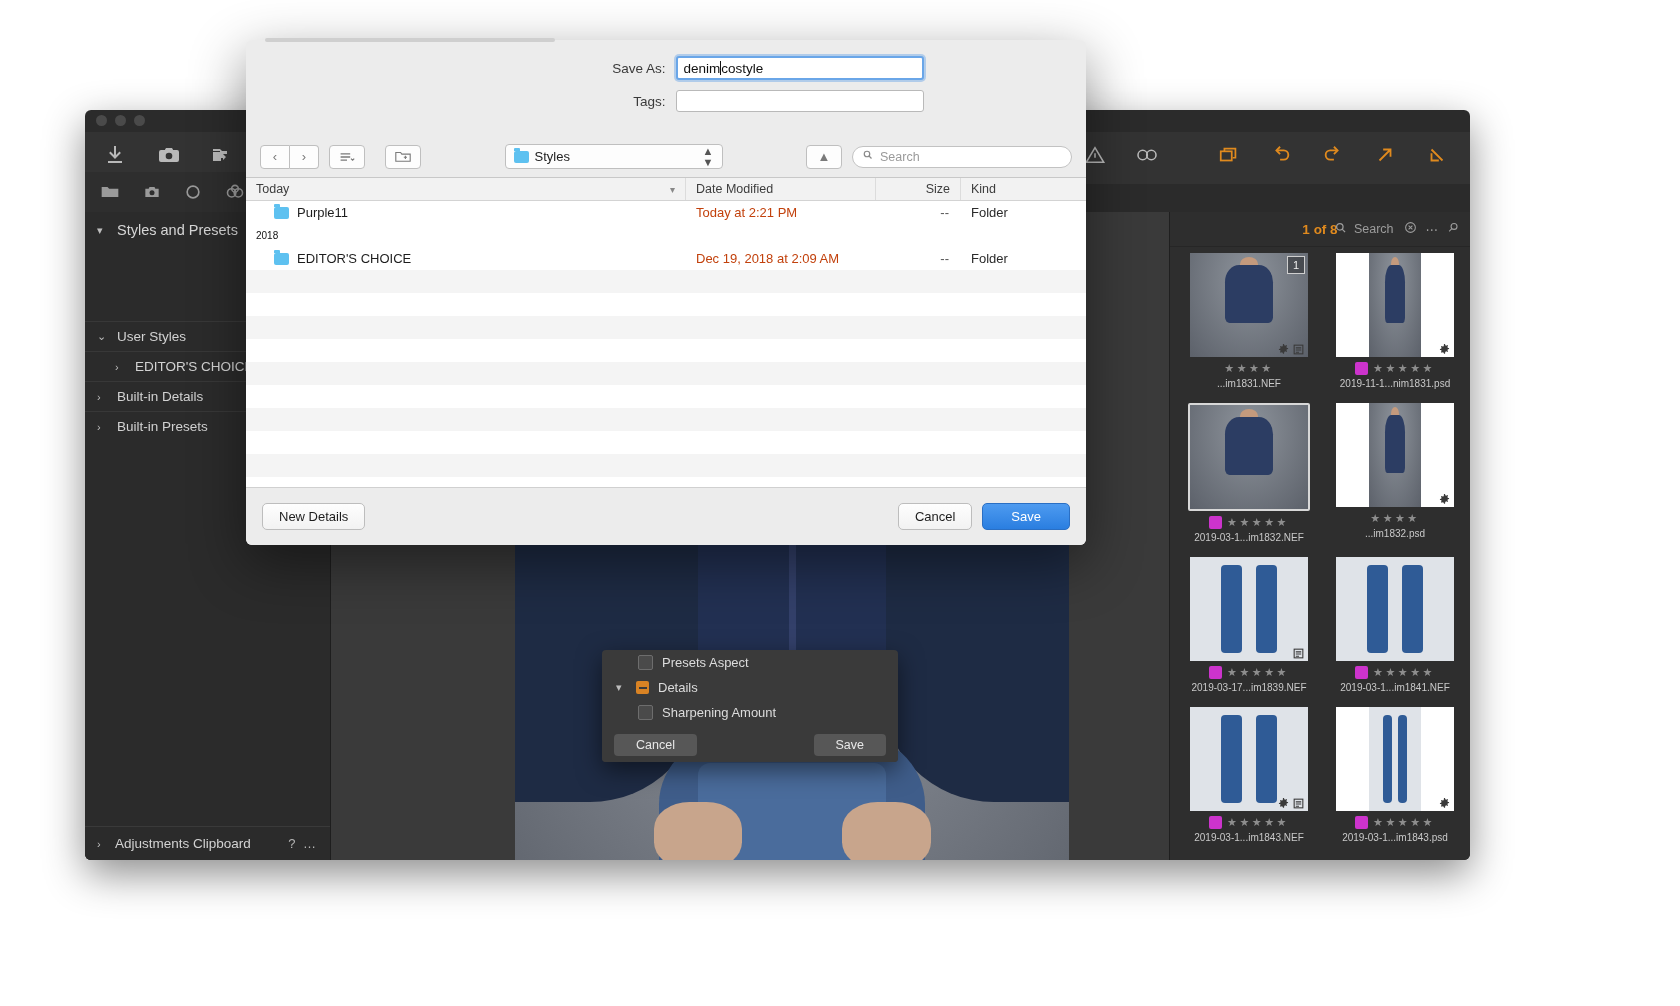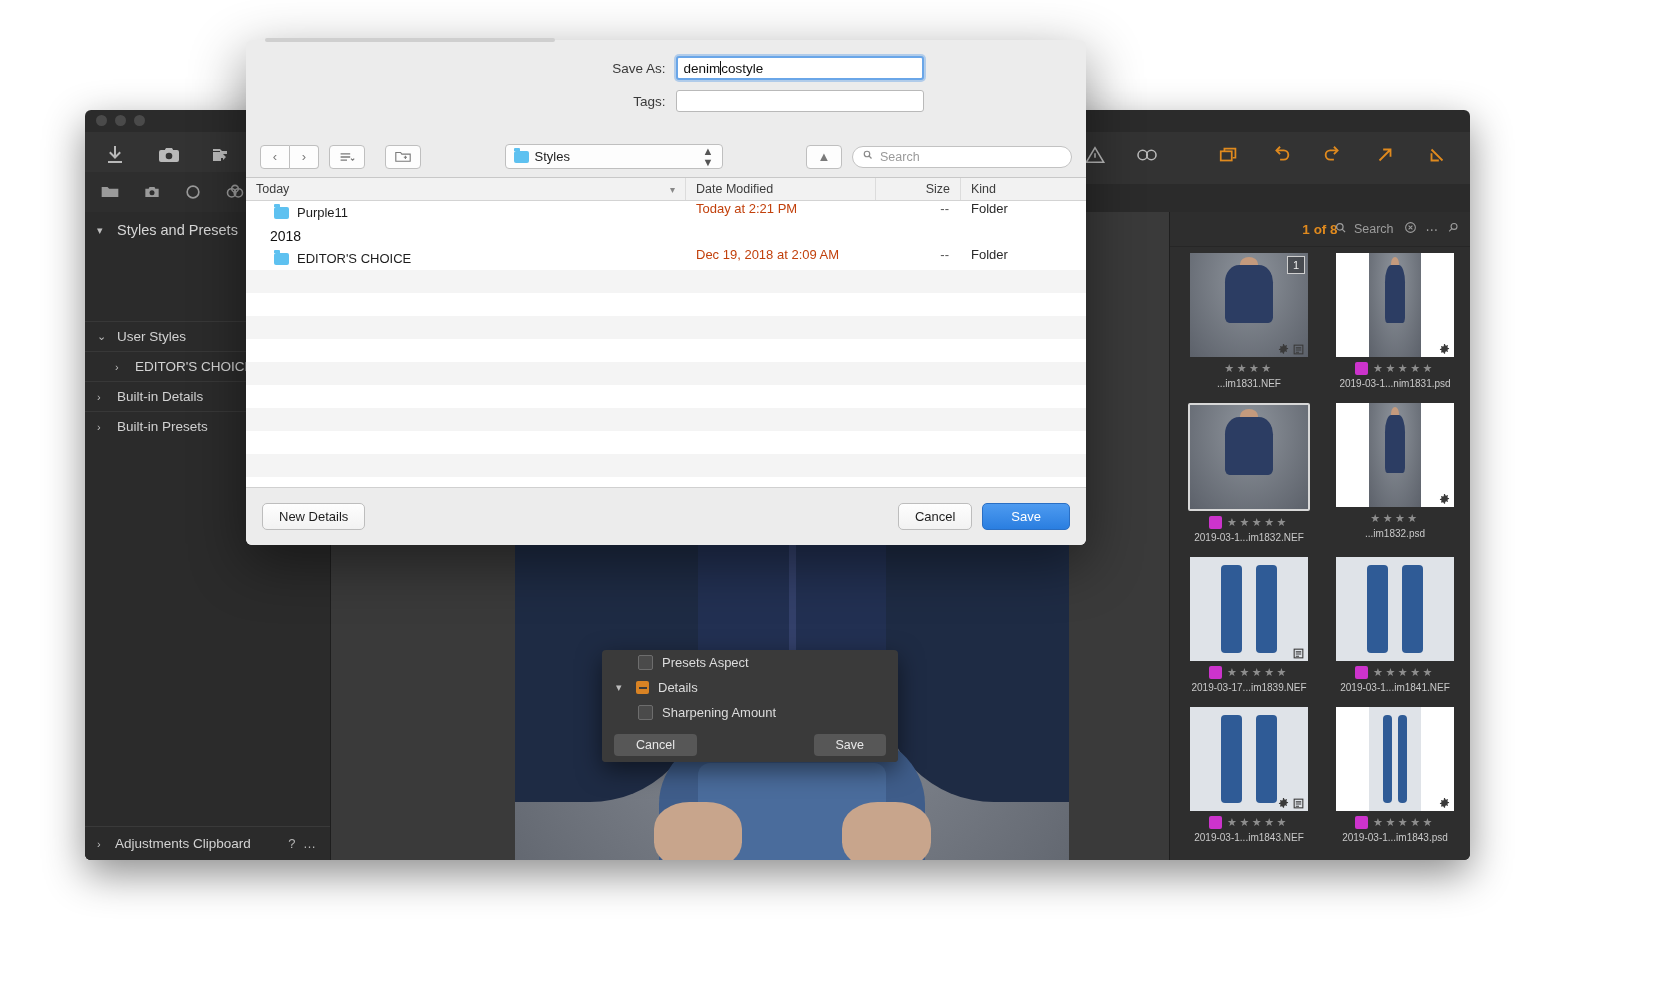--- a/index.html
+++ b/index.html
@@ -130,24 +130,24 @@
   .sd-search{width:220px;height:22px;background:#fff;border:1px solid #c2c2c2;border-radius:11px;
     display:flex;align-items:center;gap:6px;padding:0 9px;font-size:12.5px;color:#9a9a9a;box-sizing:border-box;}
 
   .sd-list{flex:1;background:#fff;overflow:hidden;}
   .lheader{display:flex;height:22px;background:#f2f2f2;border-bottom:1px solid #d3d3d3;font-size:12.5px;color:#3d3d3d;}
   .lheader div{display:flex;align-items:center;padding:0 10px;box-sizing:border-box;border-right:1px solid #dcdcdc;}
   .c-name{width:440px;justify-content:space-between;}
   .c-date{width:190px;}
   .c-size{width:85px;justify-content:flex-end;}
   .c-kind{flex:1;border-right:none !important;}
-  .lrow{display:flex;height:23px;font-size:13px;color:#1d1d1d;}
+  .lrow{display:flex;height:23px;font-size:13px;color:#1d1d1d;align-items:center;}
   .lrow.alt{background:#f4f4f4;}
   .lrow .n{width:440px;display:flex;align-items:center;gap:8px;padding-left:28px;box-sizing:border-box;}
-  .lrow .n.group{padding-left:24px;font-size:14px;color:#111;}
+  .lrow .n.group{padding-left:10px;font-size:10px;color:#111;}
   .lrow .d{width:190px;padding-left:10px;box-sizing:border-box;color:#c2410c;}
   .lrow .s{width:85px;text-align:right;padding-right:12px;box-sizing:border-box;color:#555;}
   .lrow .k{flex:1;padding-left:10px;box-sizing:border-box;color:#2a2a2a;}
 
   .sd-footer{height:58px;background:#ececec;display:flex;align-items:center;padding:0 16px;box-sizing:border-box;
     border-top:1px solid #d0d0d0;}
   .btn{border:1px solid #bdbdbd;background:linear-gradient(#fefefe,#f2f2f2);border-radius:5px;font-size:13px;
     padding:5px 16px;color:#1d1d1d;font-family:"Liberation Sans",sans-serif;}
   .btn.primary{background:linear-gradient(#4e9bf0,#2a7ee0);border-color:#2a6fc4;color:#fff;padding:5px 28px;}
   .footer-right{margin-left:auto;display:flex;gap:10px;}
@@ -380,21 +380,21 @@
             </div>
             <div class="ic-gear only"><svg width="13" height="13" viewBox="0 0 24 24" fill="currentColor">
                 <path d="M12 8a4 4 0 1 0 0 8 4 4 0 0 0 0-8zm0 2.4a1.6 1.6 0 1 1 0 3.2 1.6 1.6 0 0 1 0-3.2z"></path>
                 <path d="M11 2h2l.4 2.2 1.9.8 1.9-1.2 1.4 1.4-1.2 1.9.8 1.9L20.4 9v2l-2.2.4-.8 1.9 1.2 1.9-1.4 1.4-1.9-1.2-1.9.8L13 20h-2l-.4-2.2-1.9-.8-1.9 1.2-1.4-1.4 1.2-1.9-.8-1.9L3.6 13v-2l2.2-.4.8-1.9L5.4 6.8 6.8 5.4l1.9 1.2 1.9-.8z"></path>
               </svg></div>
           </div>
           <div class="meta">
             <span class="swatch"></span>
             <span class="stars">★★★★★</span>
           </div>
-          <div class="fname">2019-03-1...nim1831.psd</div>
+          <div class="fname">2019-11-1...nim1831.psd</div>
         </div>
         <div class="cell">
           <div class="thumb-wrap sel">
             <div class="thumb">
               <div class="t-person"></div>
             </div>
           </div>
           <div class="meta">
             <span class="swatch"></span>
             <span class="stars">★★★★★</span>

